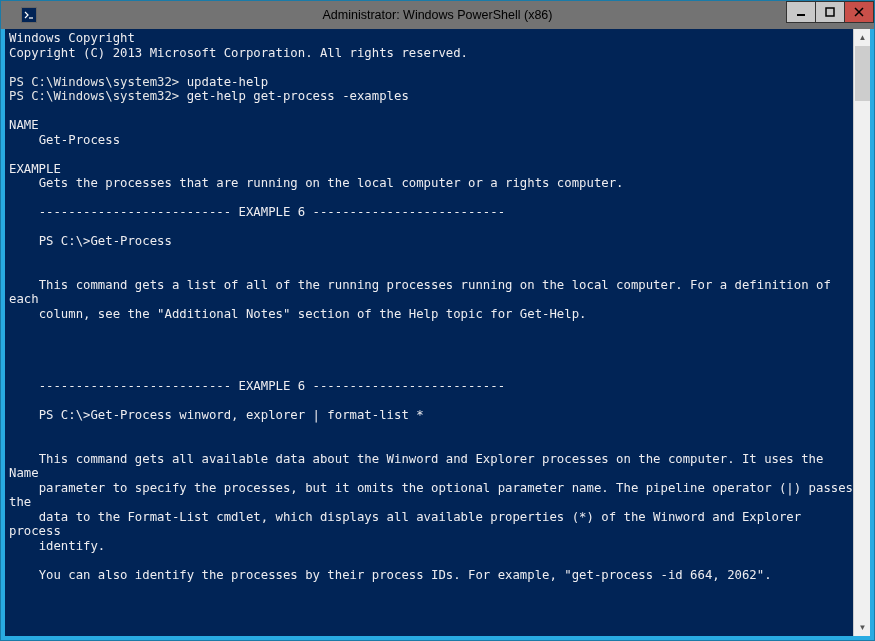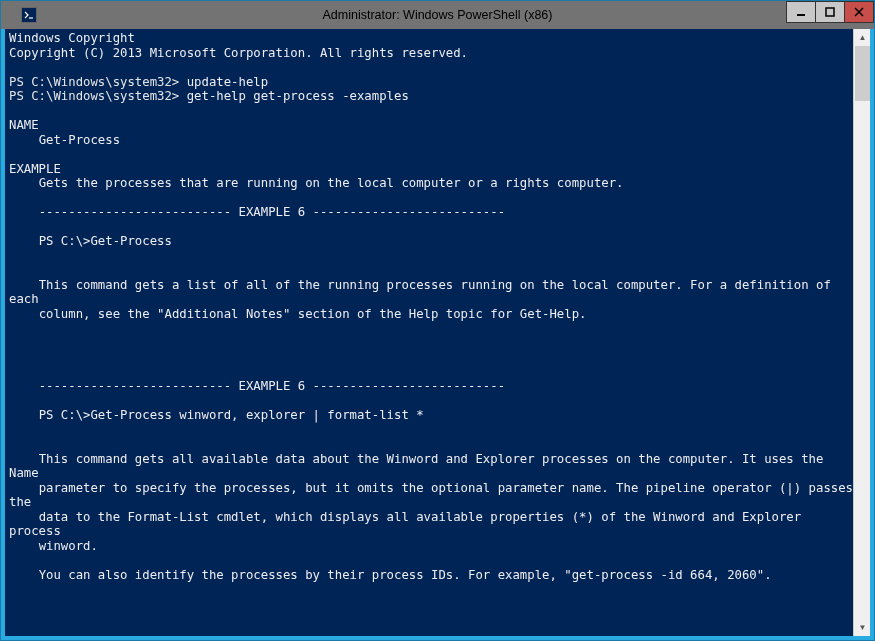--- a/index.html
+++ b/index.html
@@ -140,23 +140,23 @@
 
 
 <span>    -------------------------- EXAMPLE 6 --------------------------</span>
 
 <span>    PS C:\&gt;Get-Process winword, explorer | format-list *</span>
 
 
 <span>    This command gets all available data about the Winword and Explorer processes on the computer. It uses the Name</span>
 <span>    parameter to specify the processes, but it omits the optional parameter name. The pipeline operator (|) passes the</span>
 <span>    data to the Format-List cmdlet, which displays all available properties (*) of the Winword and Explorer process</span>
-<span>    winword.</span>
+<span>    identify.</span>
 
-<span>    You can also identify the processes by their process IDs. For example, "get-process -id 664, 2060".</span>
+<span>    You can also identify the processes by their process IDs. For example, "get-process -id 664, 2062".</span>
 
 
 
 
 
 
 
 
 
 

